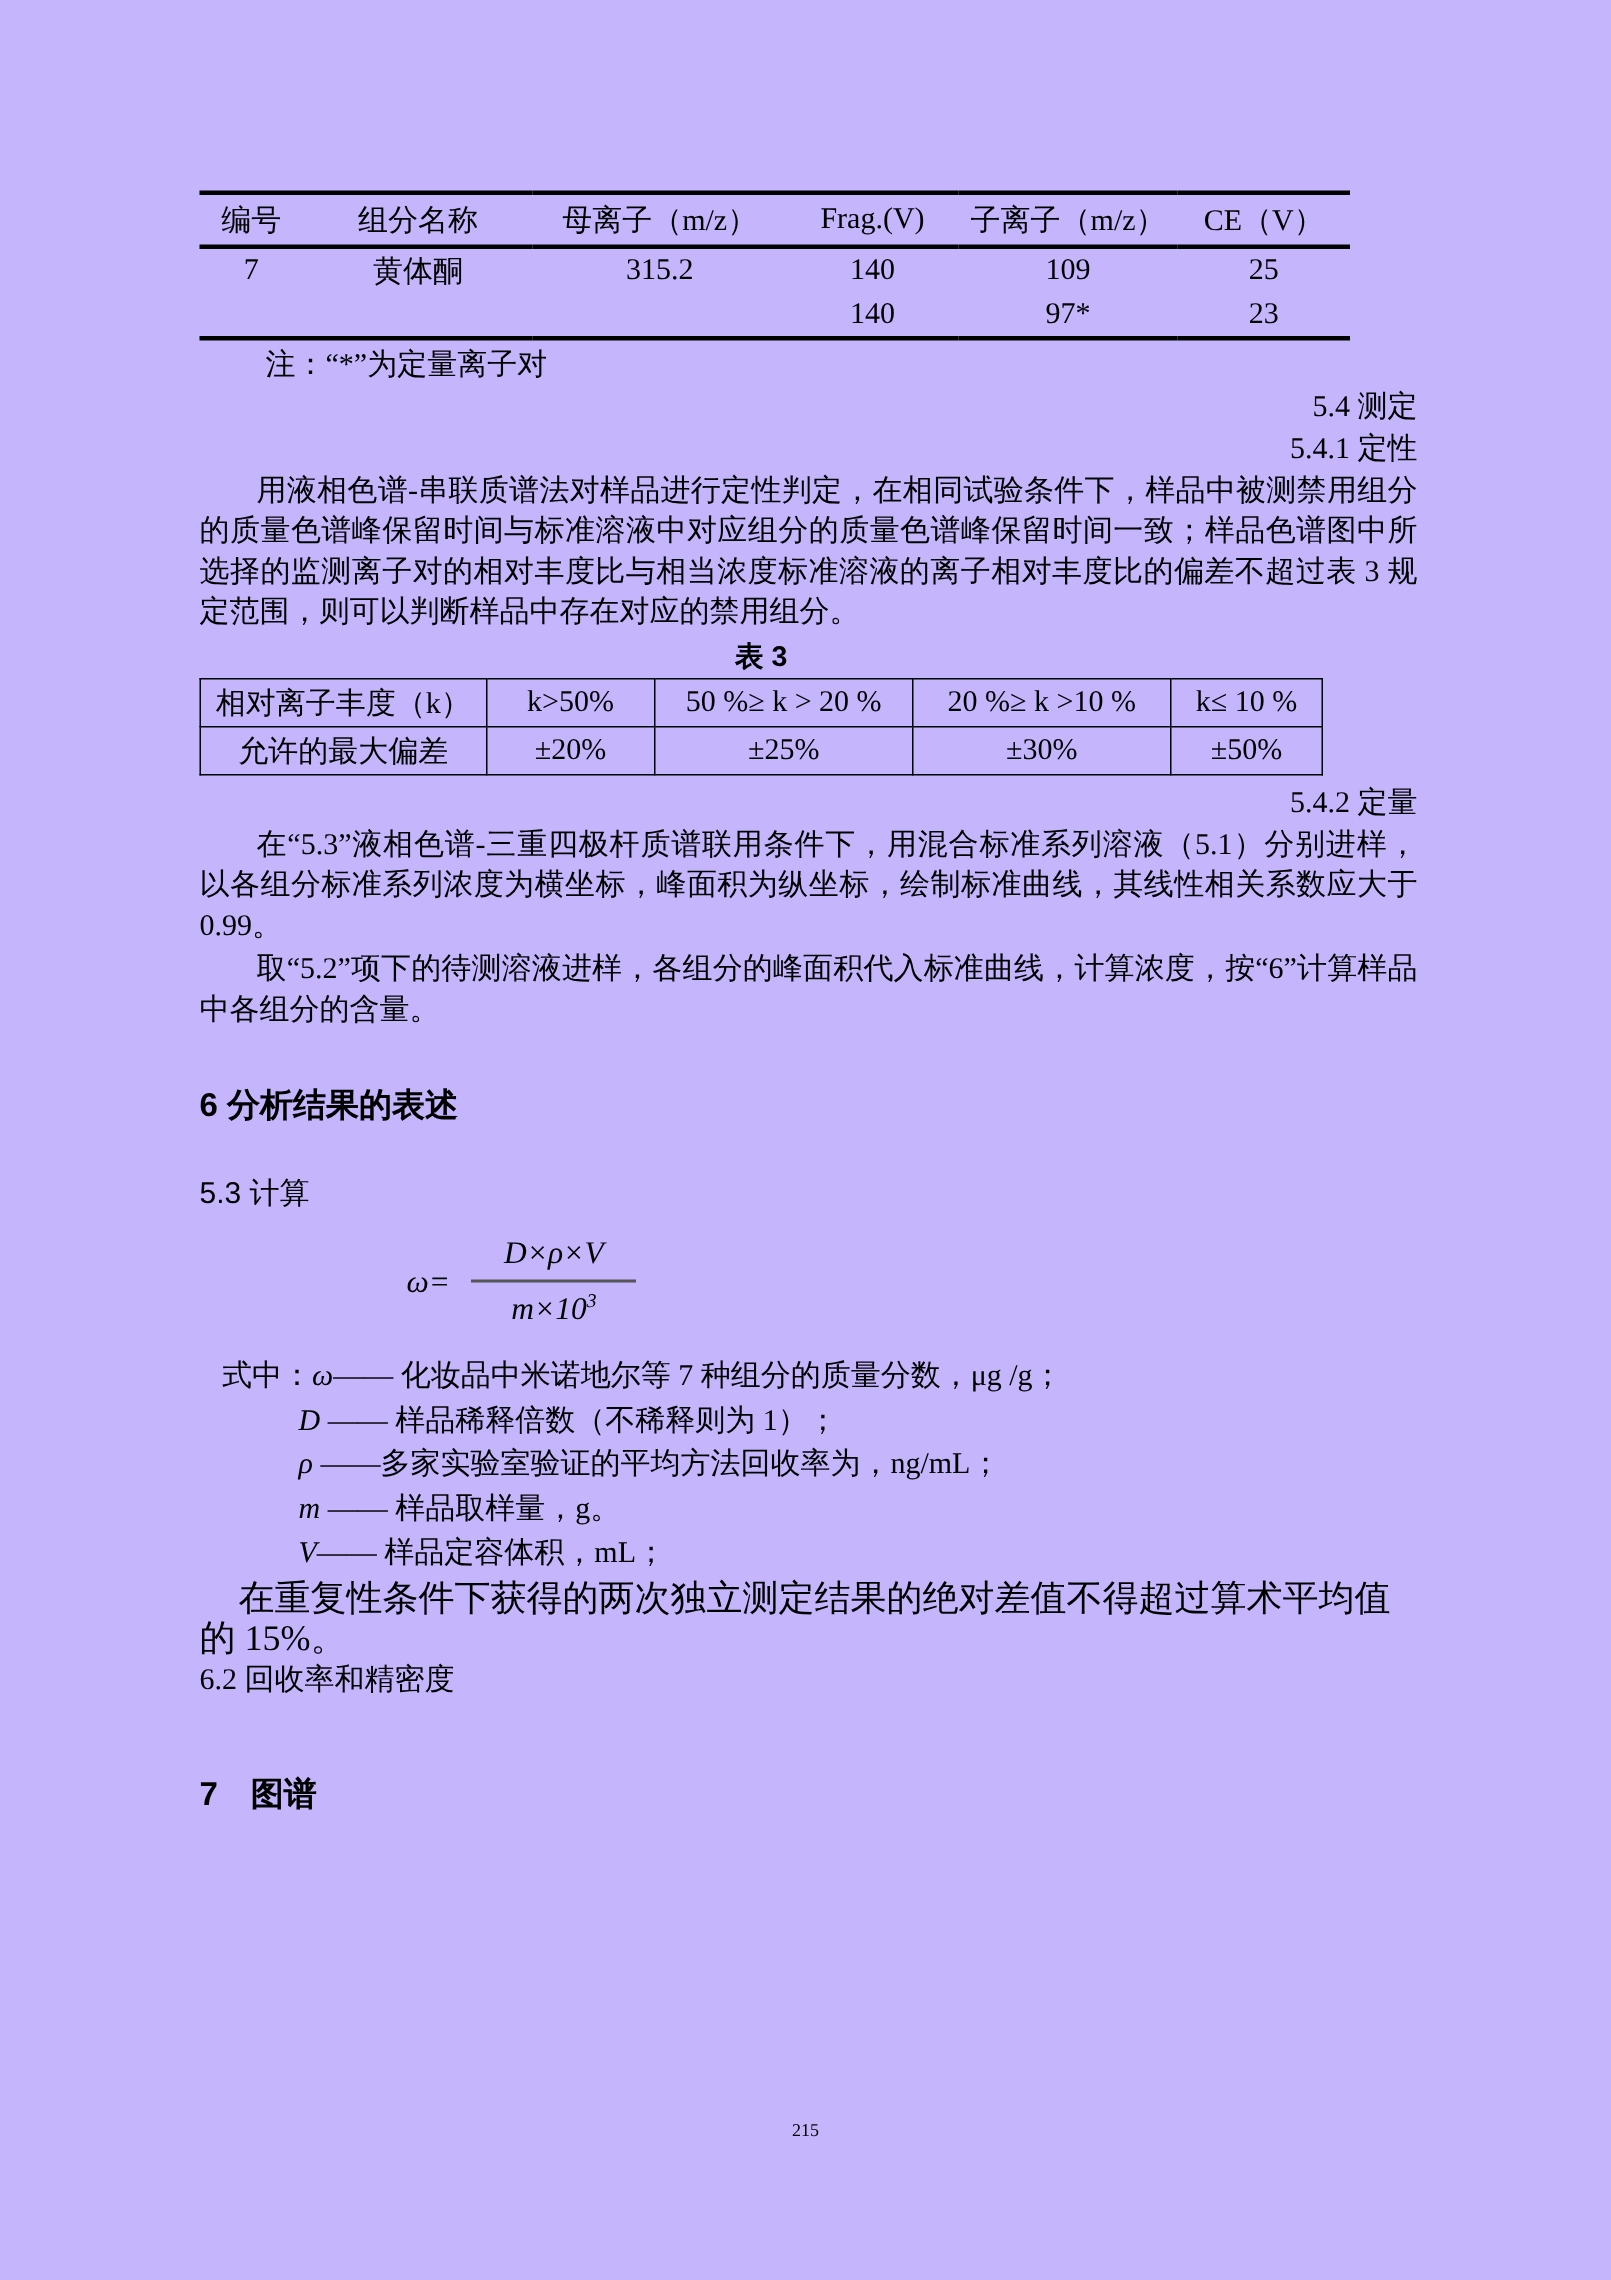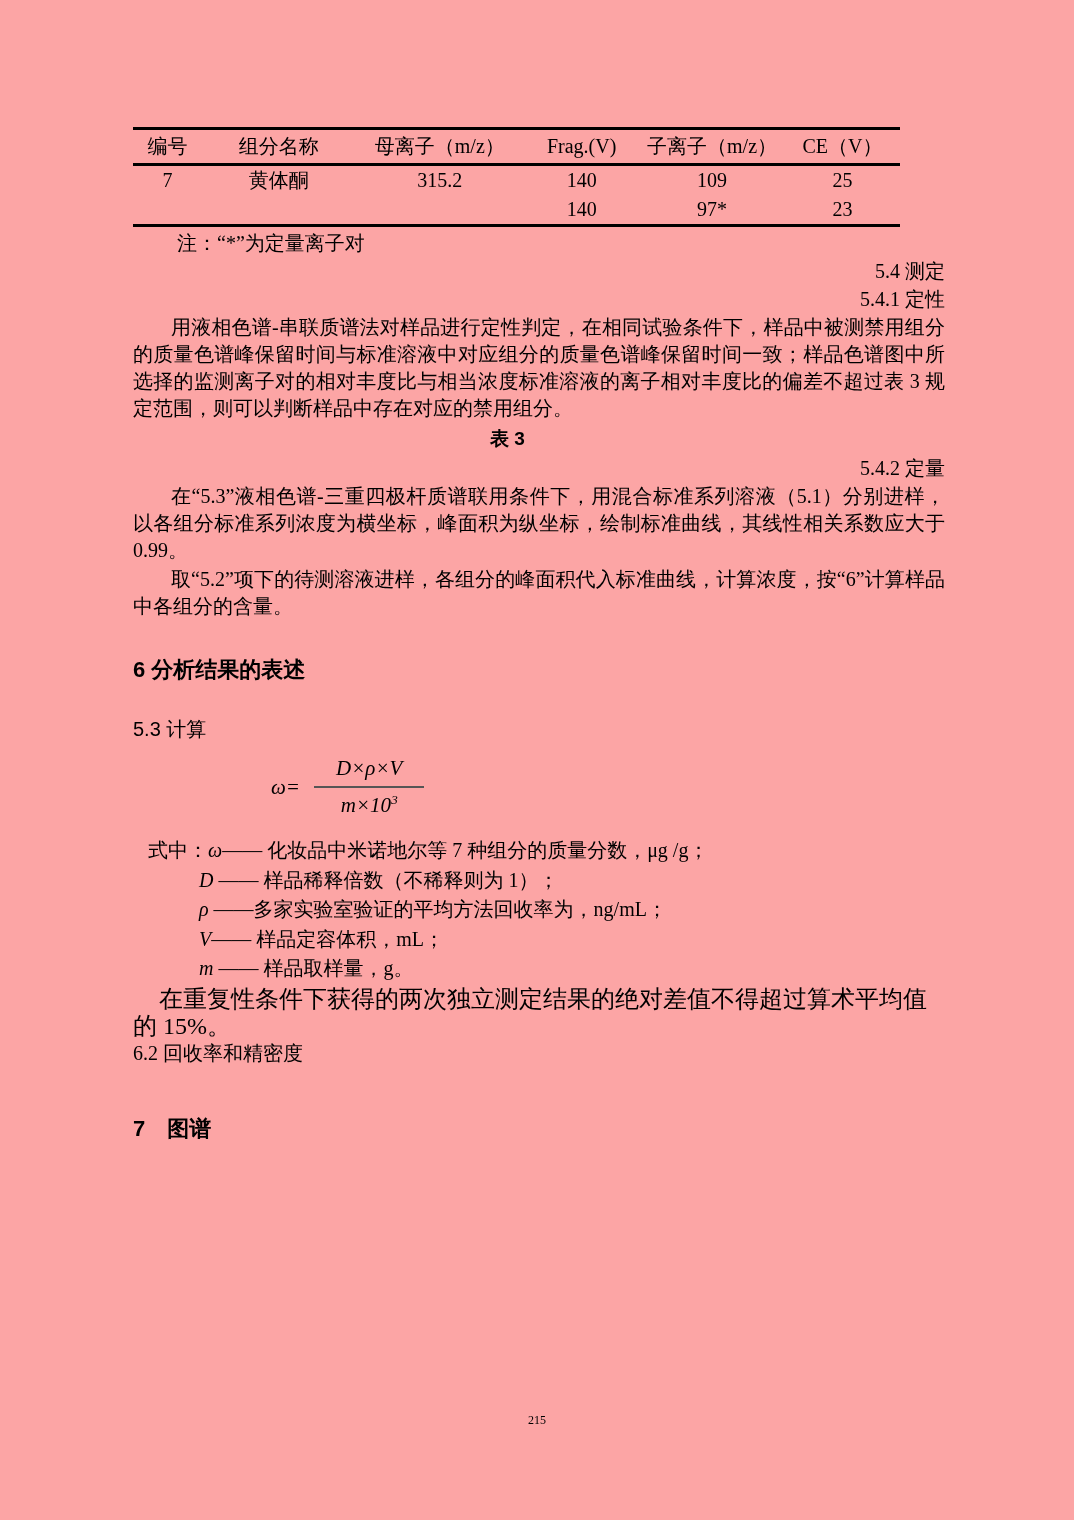--- a/index.html
+++ b/index.html
@@ -1,20 +1,20 @@
 <!DOCTYPE html>
 <html lang="zh"><head>
 <meta charset="utf-8">
 <style>
   html,body{margin:0;padding:0;background:#e8e8e8;}
   .page{
     position:relative;
     width:1074px;height:1520px;
     margin:0 auto;
-    background:#fca5a5;
+    background:#c4b5fd;
     color:#000;
     font-family:"Liberation Serif","DejaVu Serif",serif;
     overflow:hidden;
   }
   .content{position:absolute;left:133px;top:127px;width:812px;}
 
   
   table.ion{width:767px;border-collapse:collapse;font-size:20px;
             border-top:3px solid #000;border-bottom:3px solid #000;}
   table.ion th{font-weight:normal;height:33px;border-bottom:3px solid #000;
@@ -105,42 +105,60 @@
     </table>
 
     <div class="note-line">注：“*”为定量离子对</div>
 
     <div class="h-serif">5.4 测定</div>
     <div class="h-serif">5.4.1 定性</div>
     <div class="para">用液相色谱-串联质谱法对样品进行定性判定，在相同试验条件下，样品中被测禁用组分的质量色谱峰保留时间与标准溶液中对应组分的质量色谱峰保留时间一致；样品色谱图中所选择的监测离子对的相对丰度比与相当浓度标准溶液的离子相对丰度比的偏差不超过表 3 规定范围，则可以判断样品中存在对应的禁用组分。</div>
 
     <div class="tbl3-caption">表 3</div>
 
+    <table class="tol">
+      <tbody>
+        <tr>
+          <td class="lbl">相对离子丰度（k）</td>
+          <td class="c2">k&gt;50%</td>
+          <td class="c3">50 %≥ k &gt; 20 %</td>
+          <td class="c4">20 %≥ k &gt;10 %</td>
+          <td class="c5">k≤ 10 %</td>
+        </tr>
+        <tr>
+          <td class="lbl">允许的最大偏差</td>
+          <td class="c2">±20%</td>
+          <td class="c3">±25%</td>
+          <td class="c4">±30%</td>
+          <td class="c5">±50%</td>
+        </tr>
+      </tbody>
+    </table>
 
     <div class="h-serif" style="margin-top:6px">5.4.2 定量</div>
     <div class="para">在“5.3”液相色谱-三重四极杆质谱联用条件下，用混合标准系列溶液（5.1）分别进样，以各组分标准系列浓度为横坐标，峰面积为纵坐标，绘制标准曲线，其线性相关系数应大于 0.99。</div>
     <div class="para">取“5.2”项下的待测溶液进样，各组分的峰面积代入标准曲线，计算浓度，按“6”计算样品中各组分的含量。</div>
 
     <div class="h-bold">6 分析结果的表述</div>
     <div class="h-sub">5.3 计算</div>
 
     <div class="formula-row">
       <span>ω=</span>
       <span class="frac">
         <span class="num" style="display:block">D×ρ×V</span>
         <span class="den" style="display:block"><span>m×10</span><sup>3</sup></span>
       </span>
     </div>
 
     <div class="terms">
       <div class="term-first"><span>式中：</span><span class="sym">ω</span><span>—— </span><span>化妆品中米诺地尔等 7 种组分的质量分数，μg /g；</span></div>
       <div class="term"><span class="sym">D</span><span> —— </span><span>样品稀释倍数（不稀释则为 1）；</span></div>
       <div class="term"><span class="sym">ρ</span><span> ——</span><span>多家实验室验证的平均方法回收率为，ng/mL；</span></div>
+      <div class="term"><span class="sym">m</span><span> —— </span><span>样品取样量，g。</span></div>
       <div class="term"><span class="sym">V</span><span>—— </span><span>样品定容体积，mL；</span></div>
-      <div class="term"><span class="sym">m</span><span> —— </span><span>样品取样量，g。</span></div>
     </div>
 
     <div class="line-ind">在重复性条件下获得的两次独立测定结果的绝对差值不得超过算术平均值的 15%。</div>
     <div class="h62">6.2 回收率和精密度</div>
 
     <div class="h-bold h7">7　图谱</div>
   </div>
 
   <div class="footer">215</div>
 </div>

